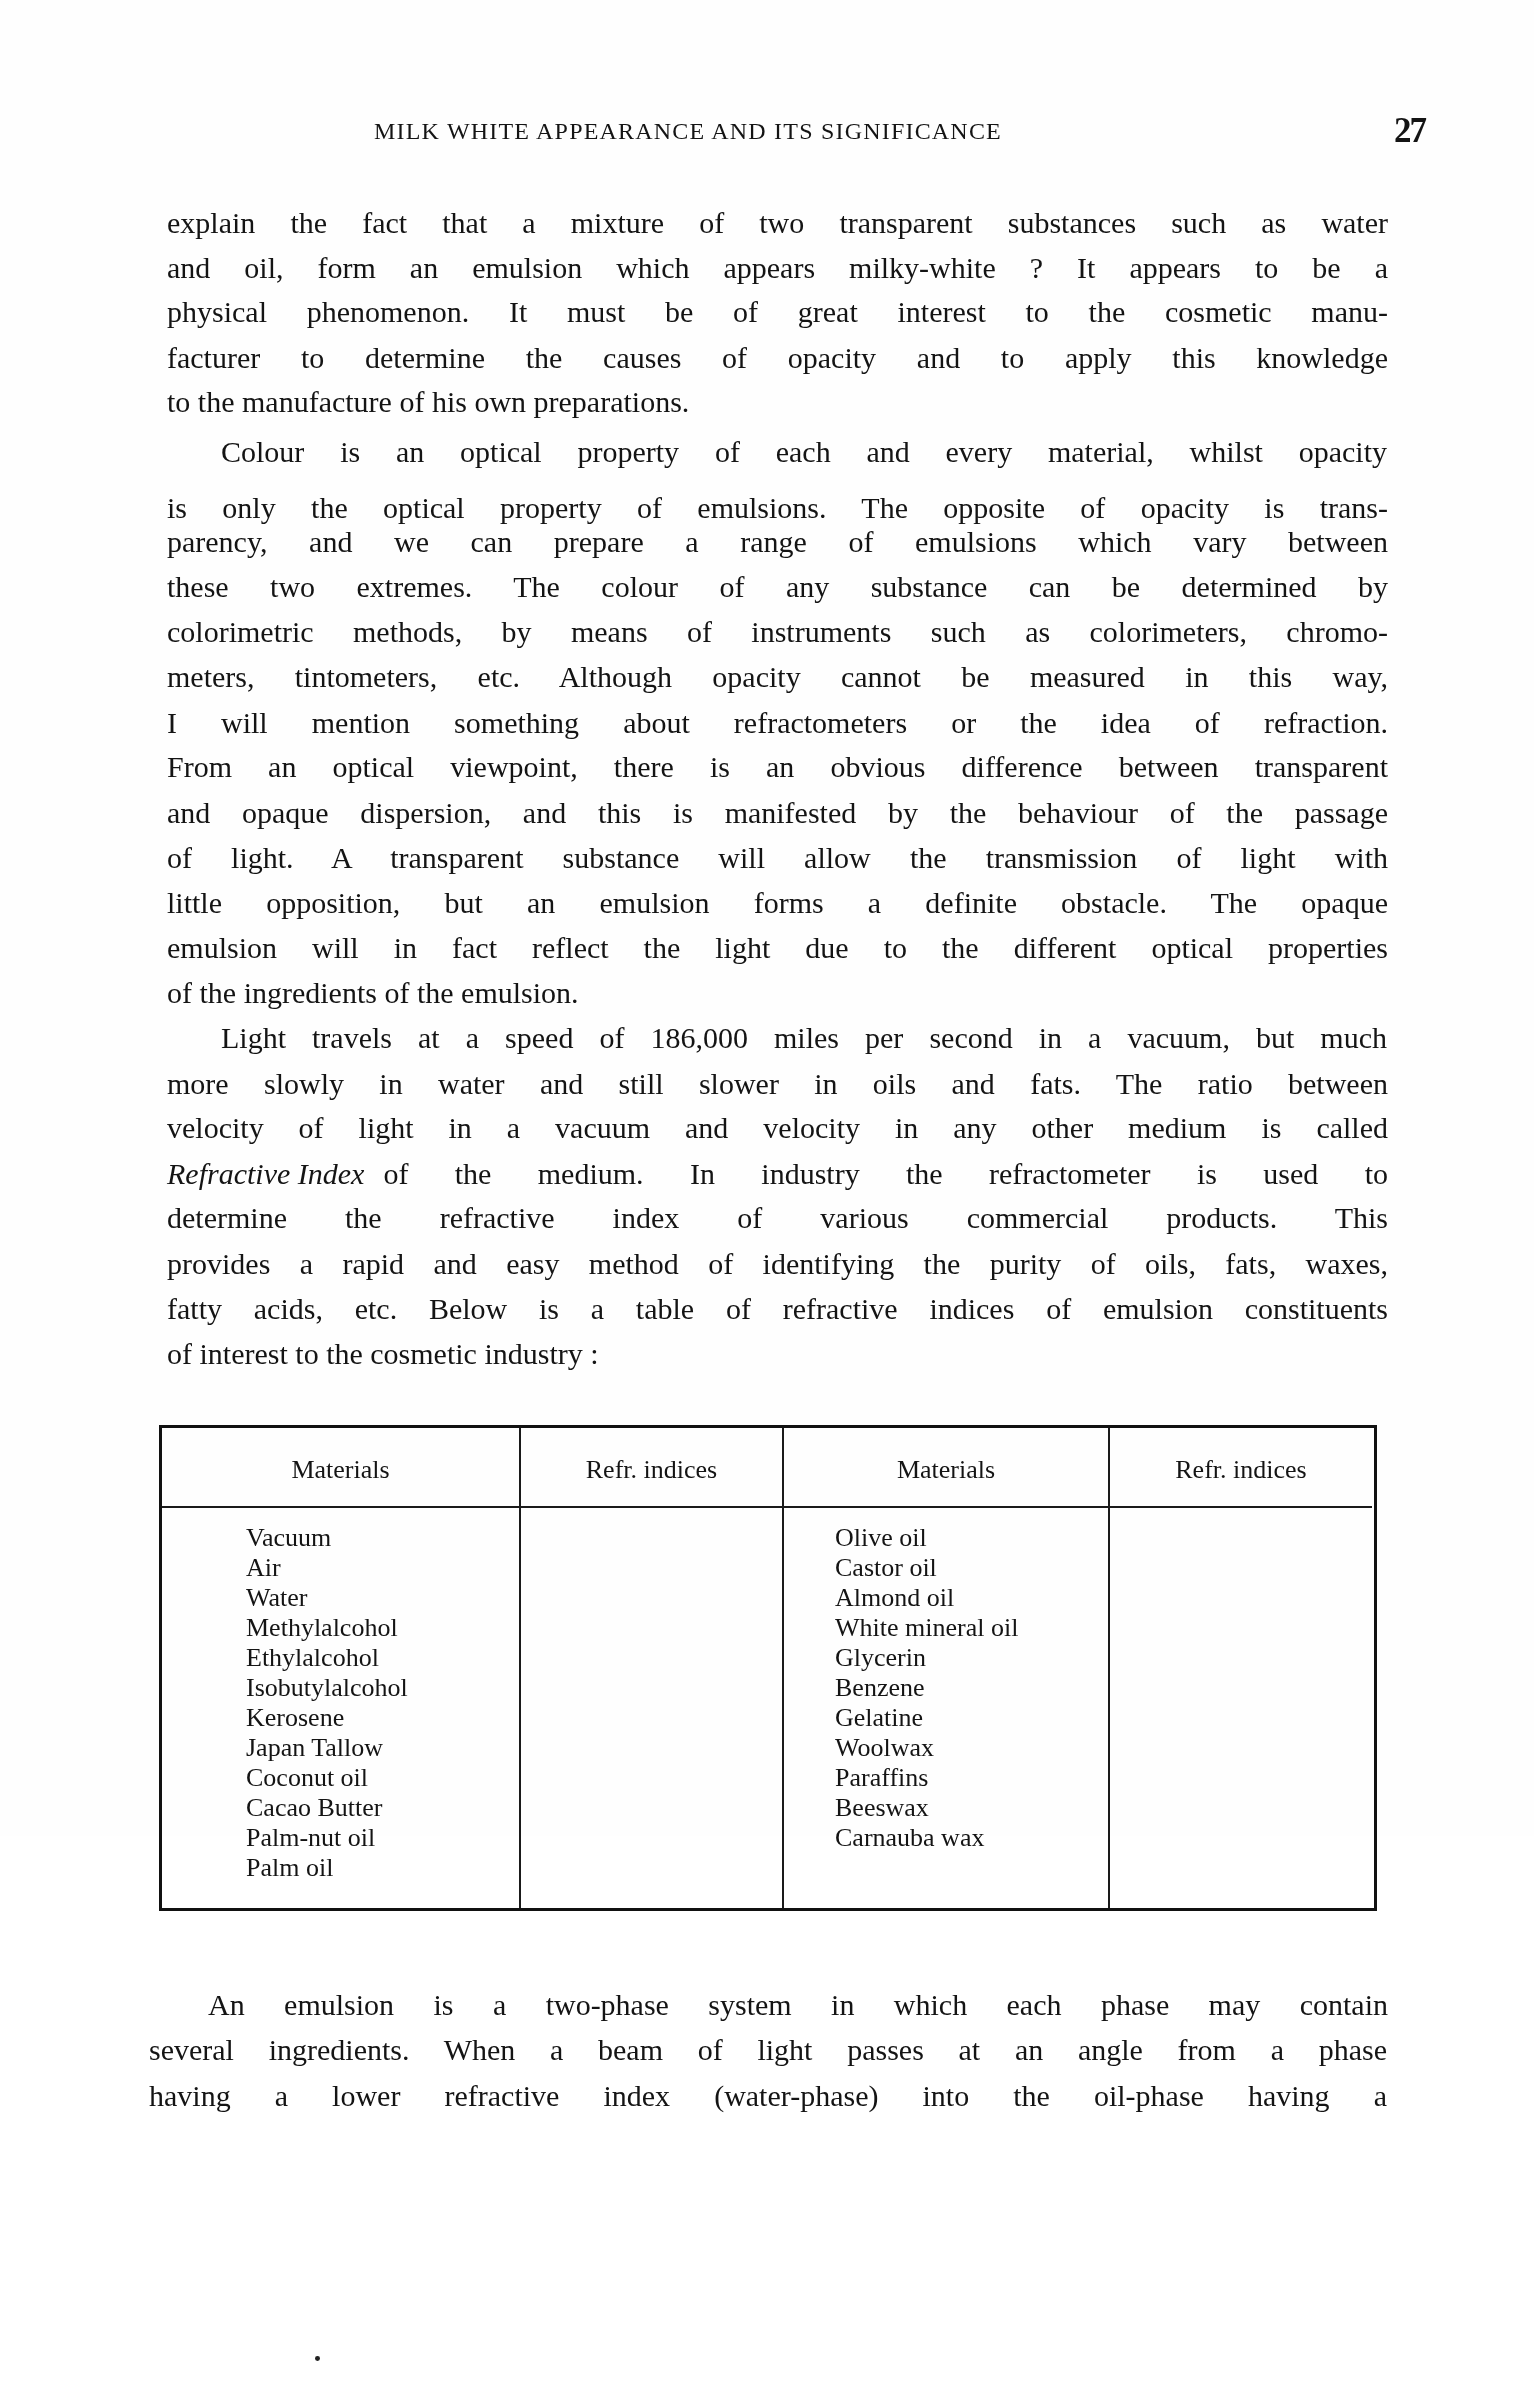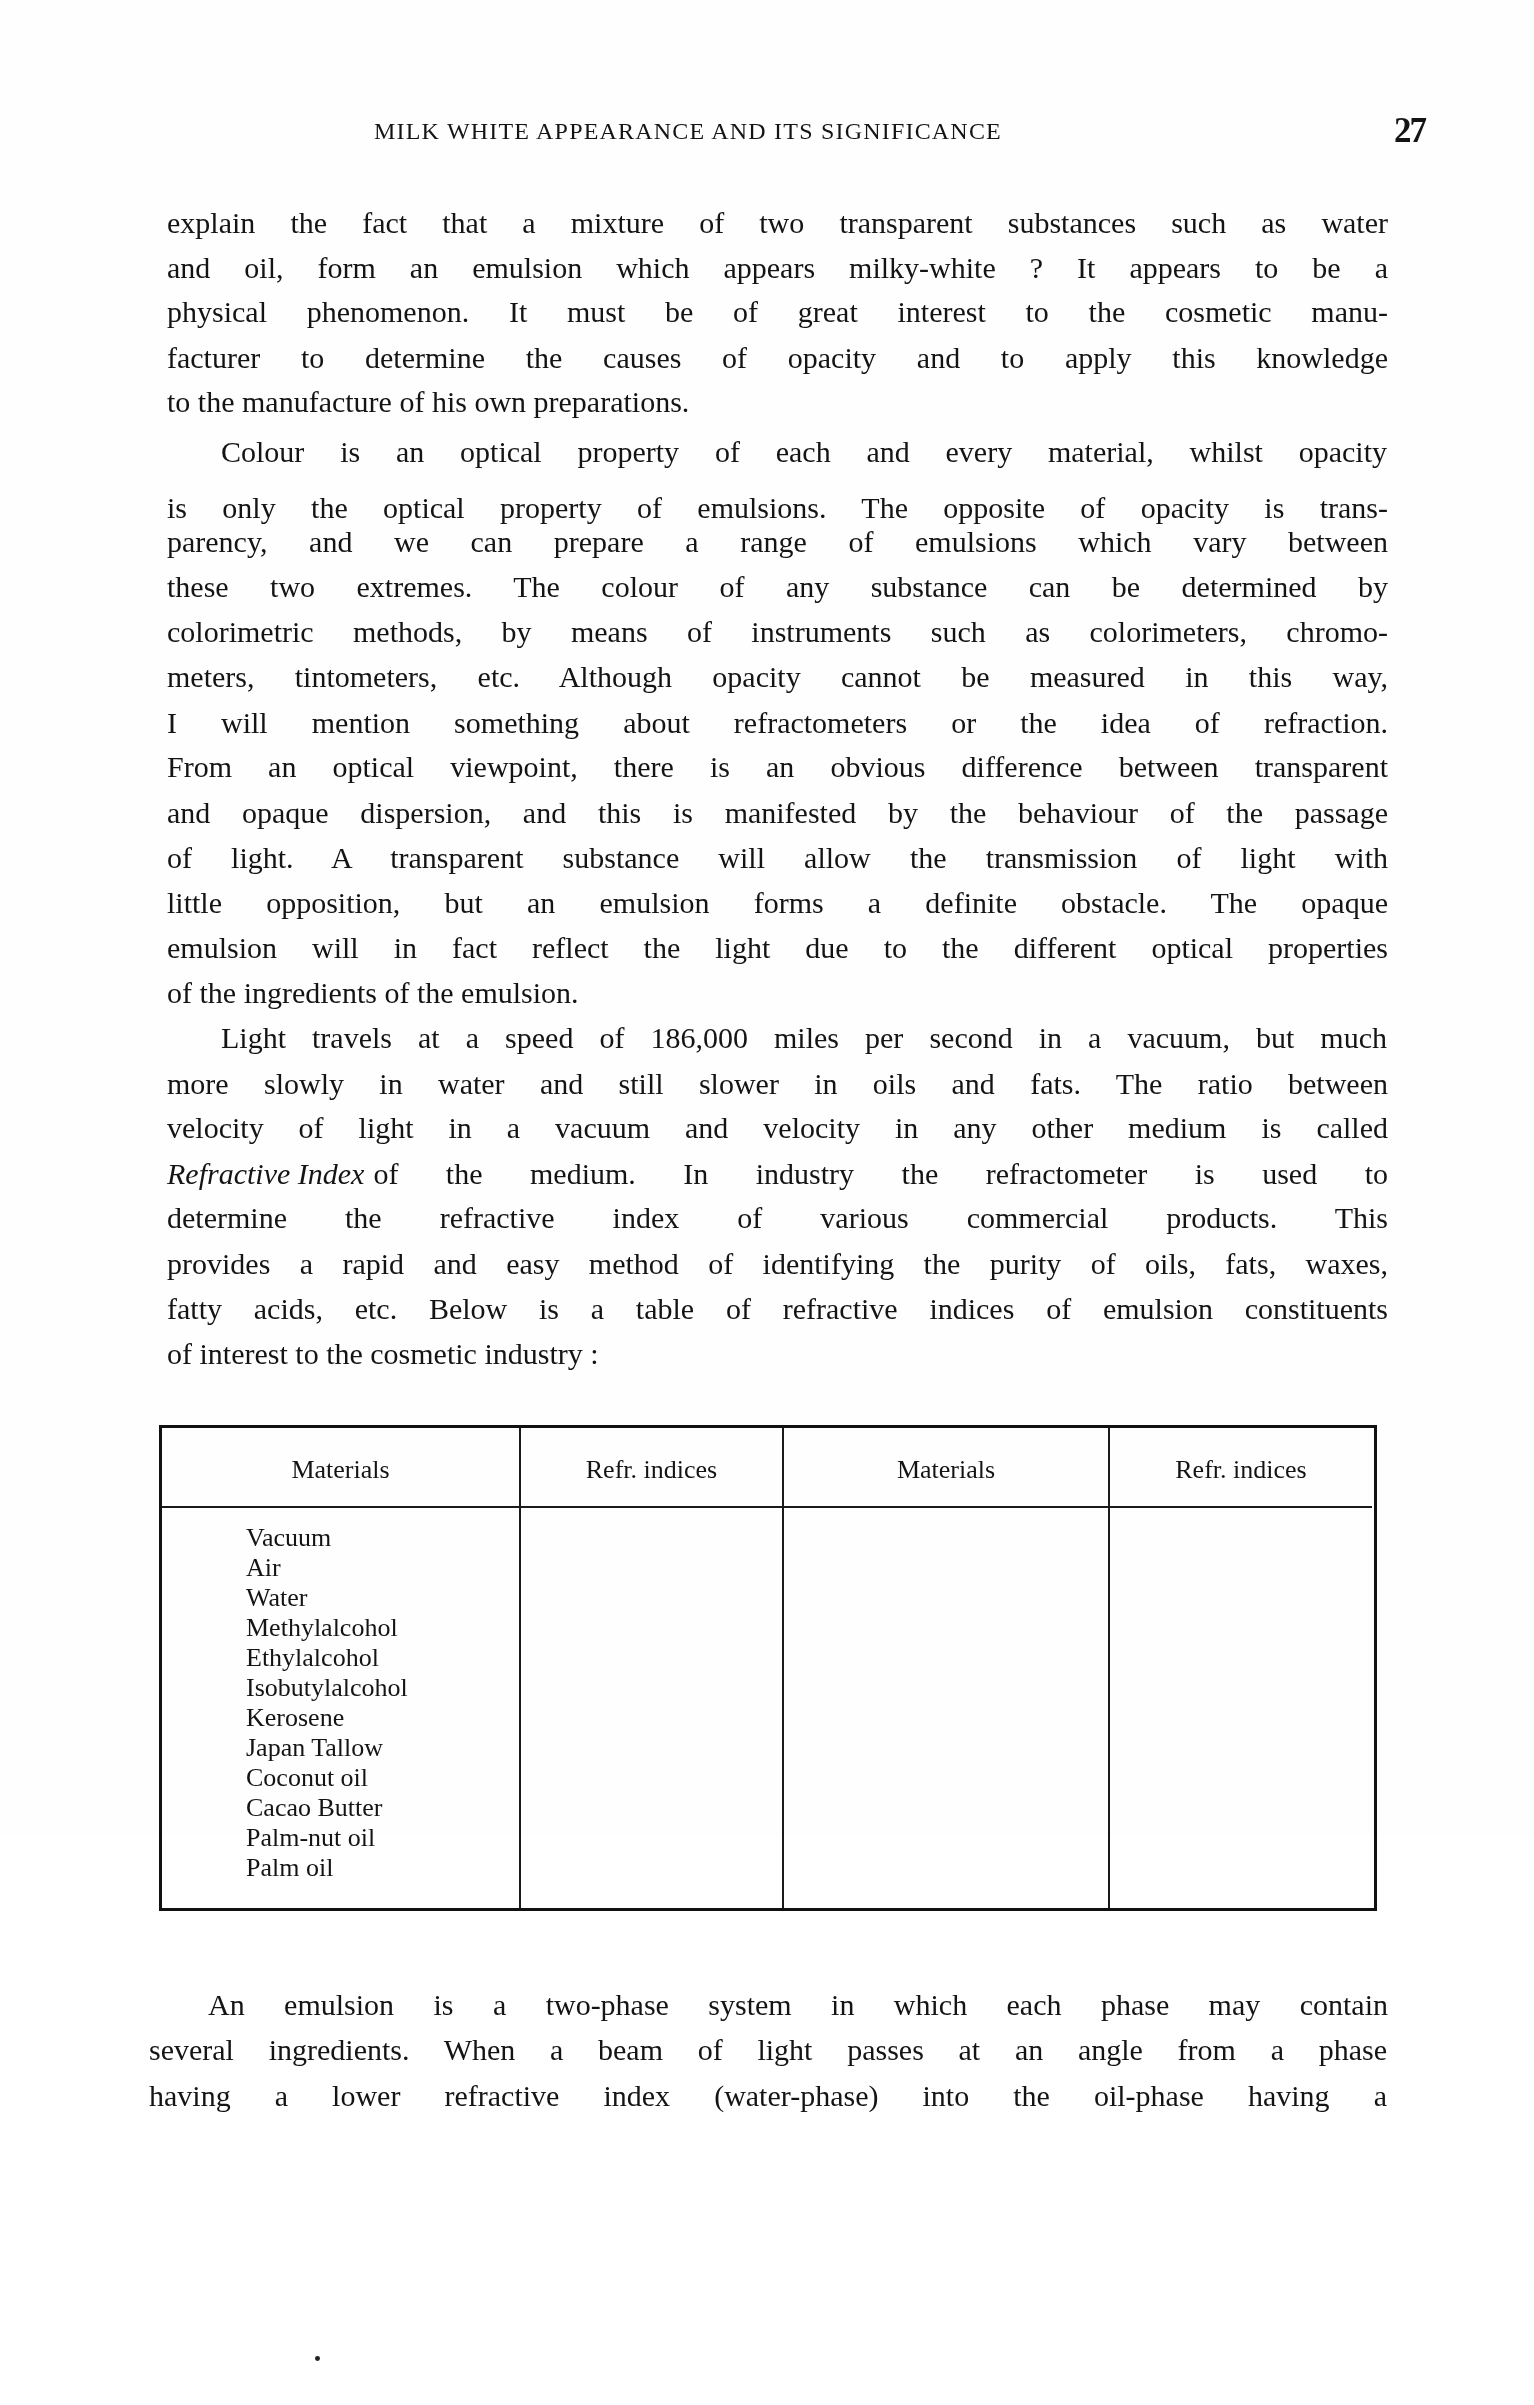--- a/index.html
+++ b/index.html
@@ -57,21 +57,21 @@
     <div class="line" style="top:925px">emulsion will in fact reflect the light due to the different optical properties</div>
     <div class="line last" style="top:970px">of the ingredients of the emulsion.</div>
   </div>
 
   <div>
     <div class="line indent" style="top:1015px">Light travels at a speed of 186,000 miles per second in a vacuum, but much</div>
     <div class="line" style="top:1061px">more slowly in water and still slower in oils and fats. The ratio between</div>
     <div class="line" style="top:1105px">velocity of light in a vacuum and velocity in any other medium is called</div>
     <div class="line" style="top:1151px; display:flex; ">
       <em class="it">Refractive Index</em>
-      <span style="flex:1; margin-left:9px; text-align:justify; text-align-last:justify;">of the medium. In industry the refractometer is used to</span>
+      <span style="flex:1; margin-left:19px; text-align:justify; text-align-last:justify;">of the medium. In industry the refractometer is used to</span>
     </div>
     <div class="line" style="top:1195px">determine the refractive index of various commercial products. This</div>
     <div class="line" style="top:1241px">provides a rapid and easy method of identifying the purity of oils, fats, waxes,</div>
     <div class="line" style="top:1286px">fatty acids, etc. Below is a table of refractive indices of emulsion constituents</div>
     <div class="line last" style="top:1331px">of interest to the cosmetic industry :</div>
   </div>
 
   <div class="ri-table">
     <div class="col-div" style="left:357px"></div>
     <div class="col-div" style="left:620px"></div>
@@ -90,20 +90,33 @@
       <div>Methylalcohol</div>
       <div>Ethylalcohol</div>
       <div>Isobutylalcohol</div>
       <div>Kerosene</div>
       <div>Japan Tallow</div>
       <div>Coconut oil</div>
       <div>Cacao Butter</div>
       <div>Palm-nut oil</div>
       <div>Palm oil</div>
     </div>
+    <div class="cells" style="left:657px">
+      <div>Olive oil</div>
+      <div>Castor oil</div>
+      <div>Almond oil</div>
+      <div>White mineral oil</div>
+      <div>Glycerin</div>
+      <div>Benzene</div>
+      <div>Gelatine</div>
+      <div>Woolwax</div>
+      <div>Paraffins</div>
+      <div>Beeswax</div>
+      <div>Carnauba wax</div>
+    </div>
   </div>
 
   <div>
     <div class="line indent" style="top:1982px; left:208px; width:1180px">An emulsion is a two-phase system in which each phase may contain</div>
     <div class="line" style="top:2027px; left:149px; width:1238px">several ingredients. When a beam of light passes at an angle from a phase</div>
     <div class="line" style="top:2073px; left:149px; width:1238px">having a lower refractive index (water-phase) into the oil-phase having a</div>
   </div>
 
   <div class="dust" style="left:315px; top:2356px"></div>
 </div>

